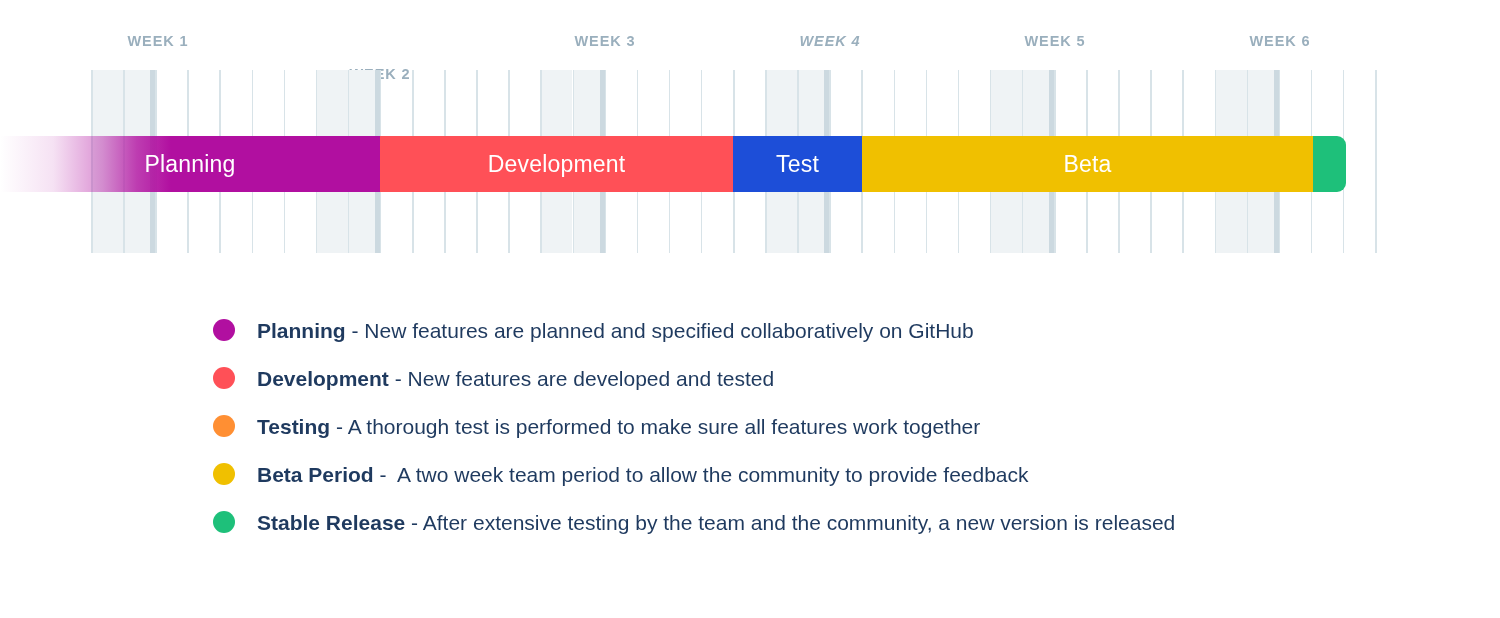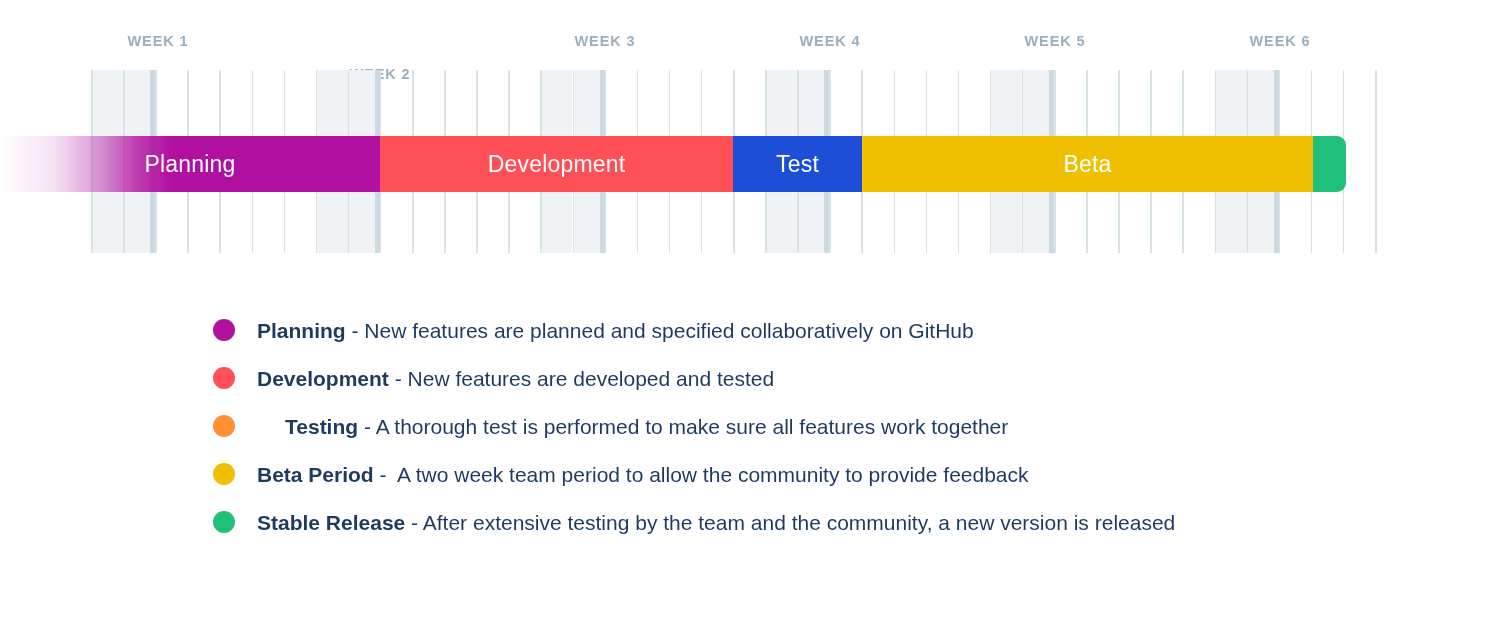--- a/index.html
+++ b/index.html
@@ -113,21 +113,21 @@
 </style>
 </head>
 <body>
 
 <div id="timeline">
 
   <div class="week-labels">
       <div class="week-label" style="left: 158px; color: rgb(154, 175, 189);">WEEK 1</div>
       <div class="week-label" style="left: 380px; color: rgb(154, 175, 189); margin-top: 33px;">WEEK 2</div>
       <div class="week-label" style="left: 605px; color: rgb(154, 175, 189);">WEEK 3</div>
-      <div class="week-label" style="left: 830px; color: rgb(154, 175, 189);">WEEK 4</div>
+      <div class="week-label" style="left: 830px; color: rgb(154, 175, 189); font-style: italic;">WEEK 4</div>
       <div class="week-label" style="left: 1055px; color: rgb(154, 175, 189);">WEEK 5</div>
       <div class="week-label" style="left: 1280px; color: rgb(154, 175, 189);">WEEK 6</div>
     </div>
 
   <div id="grid">
       <div class="day-col shaded" style="left: 0px; width: 32.1px;">
         <div class="left-rule" style="background: rgb(216, 227, 232);"></div>
       </div>
       <div class="day-col shaded" style="left: 32.1px; width: 32.1px;">
         <div class="left-rule" style="background: rgb(216, 227, 232);"></div>
@@ -279,21 +279,21 @@
     <div class="legend-row">
       <span class="legend-dot" style="background: rgb(177, 15, 160);"></span>
       <span class="legend-text" style="color: rgb(31, 58, 95);"><span class="legend-term">Planning</span><span class="legend-desc"> - New features are planned and specified collaboratively on GitHub</span></span>
     </div>
     <div class="legend-row">
       <span class="legend-dot" style="background: rgb(255, 80, 87);"></span>
       <span class="legend-text" style="color: rgb(31, 58, 95);"><span class="legend-term">Development</span><span class="legend-desc"> - New features are developed and tested</span></span>
     </div>
     <div class="legend-row">
       <span class="legend-dot" style="background: rgb(255, 143, 51);"></span>
-      <span class="legend-text" style="color: rgb(31, 58, 95); margin-left: 28px;"><span class="legend-term">Testing</span><span class="legend-desc"> - A thorough test is performed to make sure all features work together</span></span>
+      <span class="legend-text" style="color: rgb(31, 58, 95);"><span class="legend-term">Testing</span><span class="legend-desc"> - A thorough test is performed to make sure all features work together</span></span>
     </div>
     <div class="legend-row">
       <span class="legend-dot" style="background: rgb(240, 192, 0);"></span>
       <span class="legend-text" style="color: rgb(31, 58, 95);"><span class="legend-term">Beta Period</span><span class="legend-desc"> -  A two week team period to allow the community to provide feedback</span></span>
     </div>
     <div class="legend-row">
       <span class="legend-dot" style="background: rgb(30, 192, 122);"></span>
       <span class="legend-text" style="color: rgb(31, 58, 95);"><span class="legend-term">Stable Release</span><span class="legend-desc"> - After extensive testing by the team and the community, a new version is released</span></span>
     </div>
   </div>

